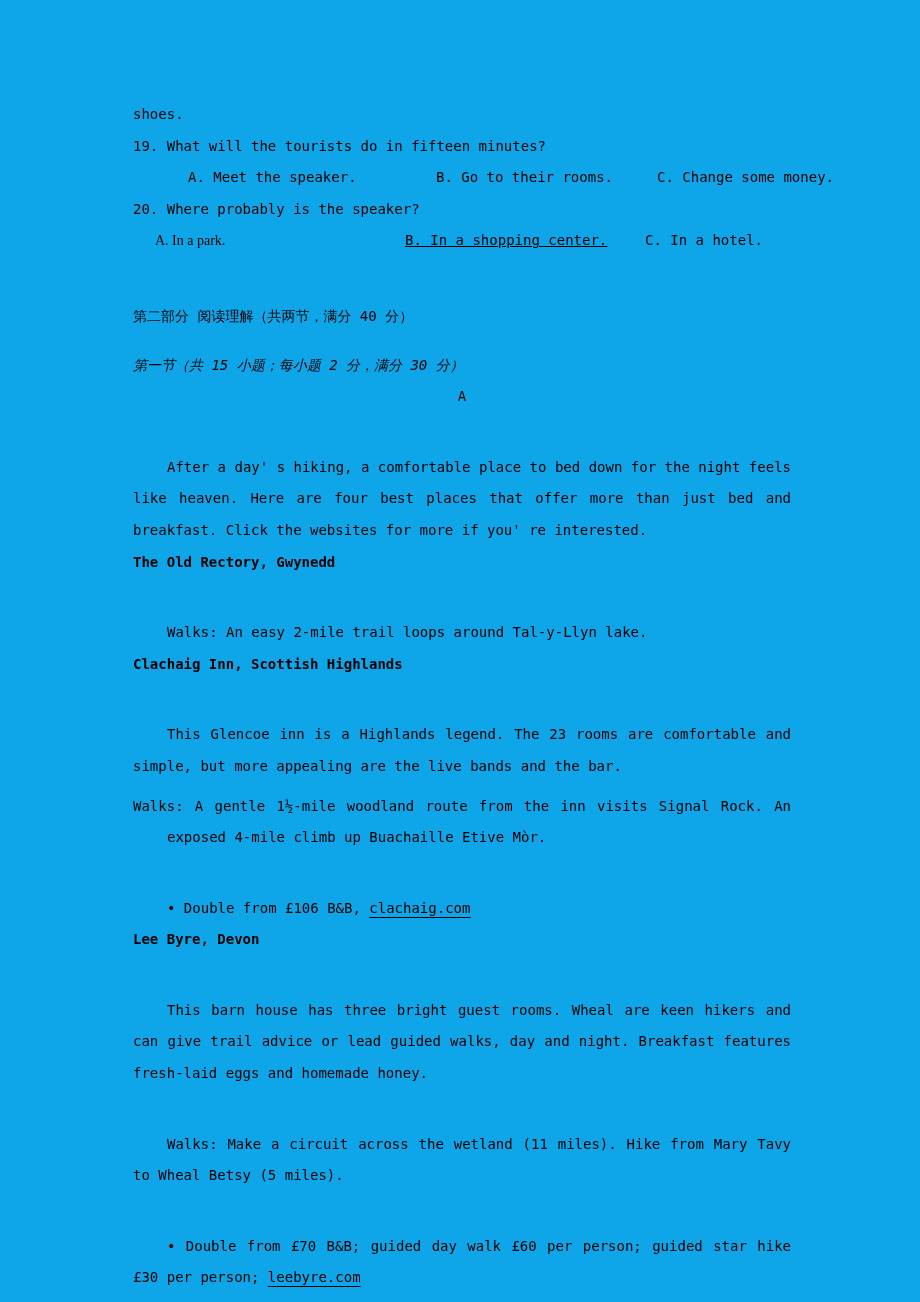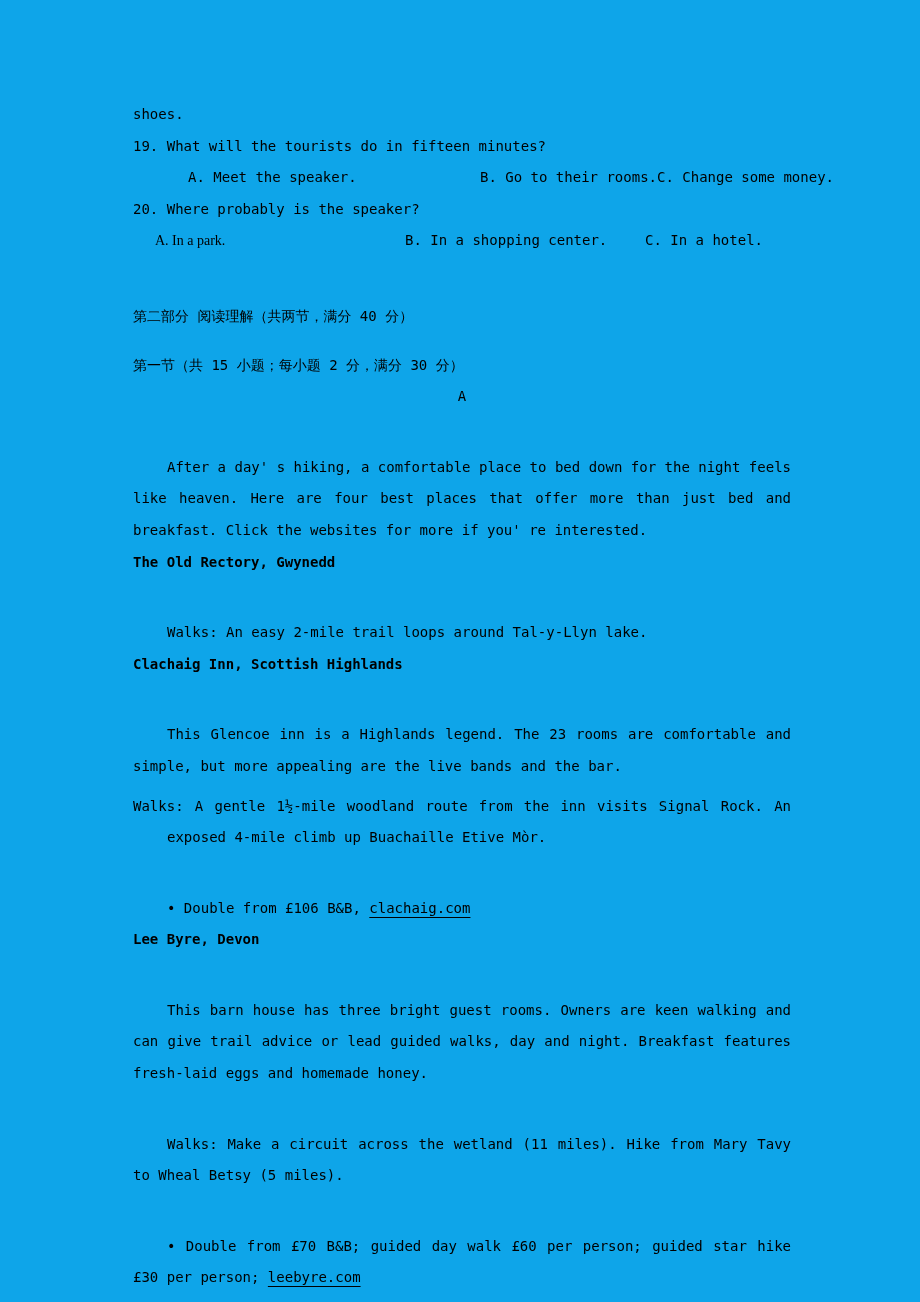--- a/index.html
+++ b/index.html
@@ -33,32 +33,32 @@
   }
   .hang {
     padding-left: 34px;
     text-indent: -34px;
     text-align: justify;
   }
   .title-bold {
     font-weight: 700;
   }
   .part-header { margin-top: 44px; }
-  .section-header { margin-top: 17px; }
+  .section-header { margin-top: 17px; font-style: italic; }
   .passage-label { text-align: center; }
   .clachaig-walks { margin-top: 8px; }
   .opt-row {
     display: flex;
     padding-left: 22px;
   }
   .opt-row .opt { flex: 0 0 auto; }
   .q19 .opt-a { width: 248px; margin-left: 33px; }
-  .q19 .opt-b { width: 221px; text-align: right; }
+  .q19 .opt-b { width: 221px; }
   .q20 .opt-a { width: 250px; font-family: Liberation Serif, serif; }
-  .q20 .opt-b { width: 240px; }
+  .q20 .opt-b { width: 240px; text-decoration: underline; }
   .doclink {
     color: #000000;
     text-decoration: underline;
     text-underline-offset: 4px;
     cursor: pointer;
   }
 </style>
 </head>
 <body>
 
@@ -90,20 +90,20 @@
 
     <div class="title-bold">The Old Rectory, Gwynedd</div>
     <div class="para">Walks: An easy 2-mile trail loops around Tal-y-Llyn lake.</div>
 
     <div class="title-bold">Clachaig Inn, Scottish Highlands</div>
     <div class="para">This Glencoe inn is a Highlands legend. The 23 rooms are comfortable and simple, but more appealing are the live bands and the bar.</div>
     <div class="hang clachaig-walks">Walks: A gentle 1½-mile woodland route from the inn visits Signal Rock. An exposed 4-mile climb up Buachaille Etive Mòr.</div>
     <div class="para"><span>• Double from £106 B&amp;B, </span><a class="doclink">clachaig.com</a></div>
 
     <div class="title-bold">Lee Byre, Devon</div>
-    <div class="para">This barn house has three bright guest rooms. Owners are keen walking and can give trail advice or lead guided walks, day and night. Breakfast features fresh-laid eggs and homemade honey.</div>
+    <div class="para">This barn house has three bright guest rooms. Wheal are keen hikers and can give trail advice or lead guided walks, day and night. Breakfast features fresh-laid eggs and homemade honey.</div>
     <div class="para">Walks: Make a circuit across the wetland (11 miles). Hike from Mary Tavy to Wheal Betsy (5 miles).</div>
     <div class="para"><span>• Double from £70 B&amp;B; guided day walk £60 per person; guided star hike £30 per person; </span><a class="doclink">leebyre.com</a></div>
 
     <div class="title-bold">Cottage Lodge, Hampshire</div>
 
   </div>
 </div>
 
 </body></html>

